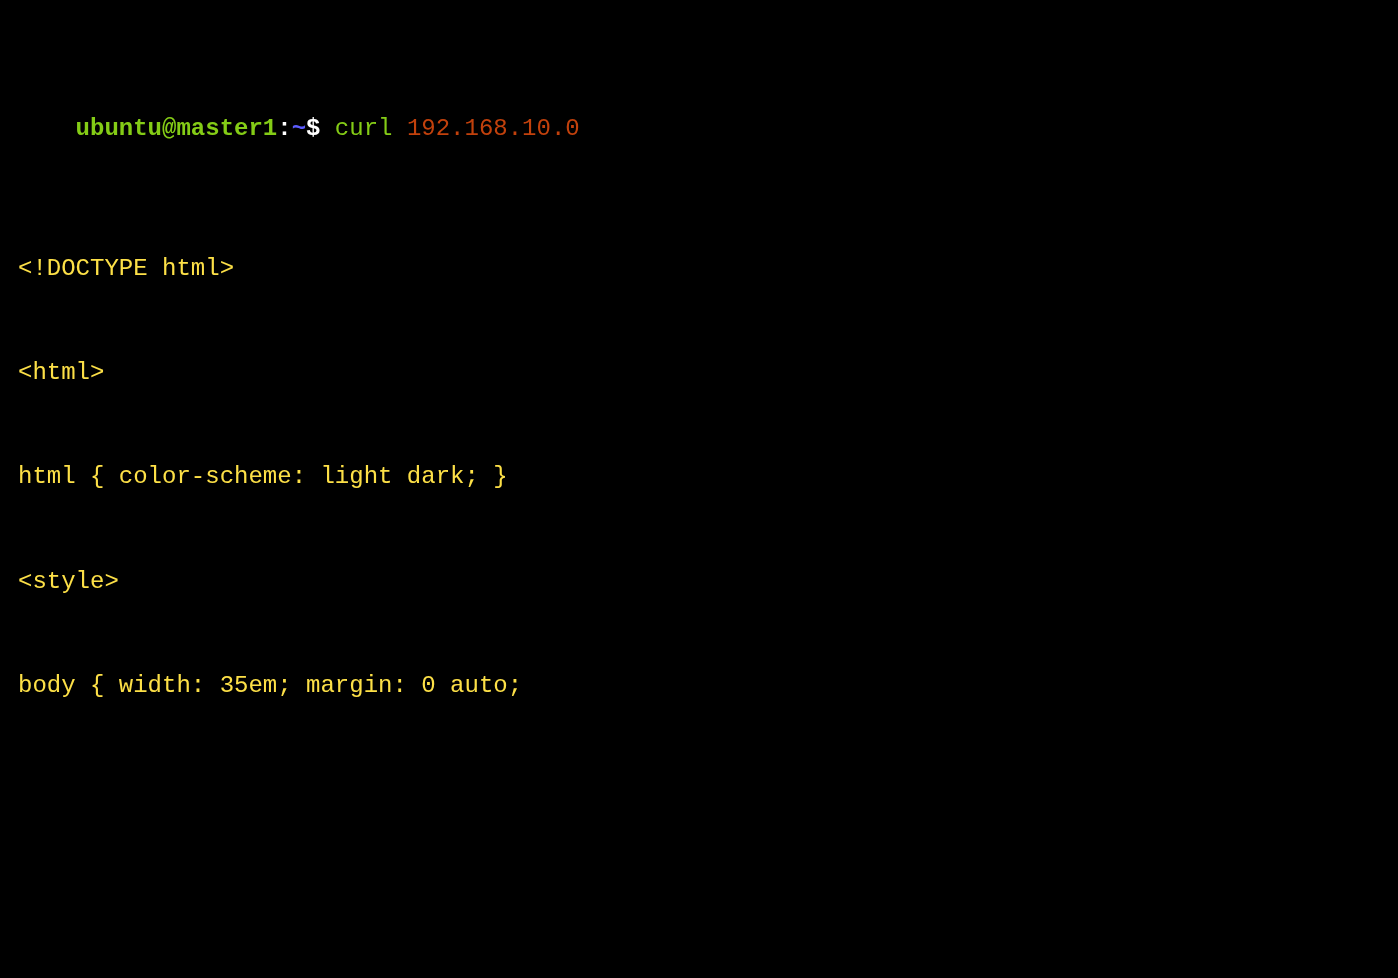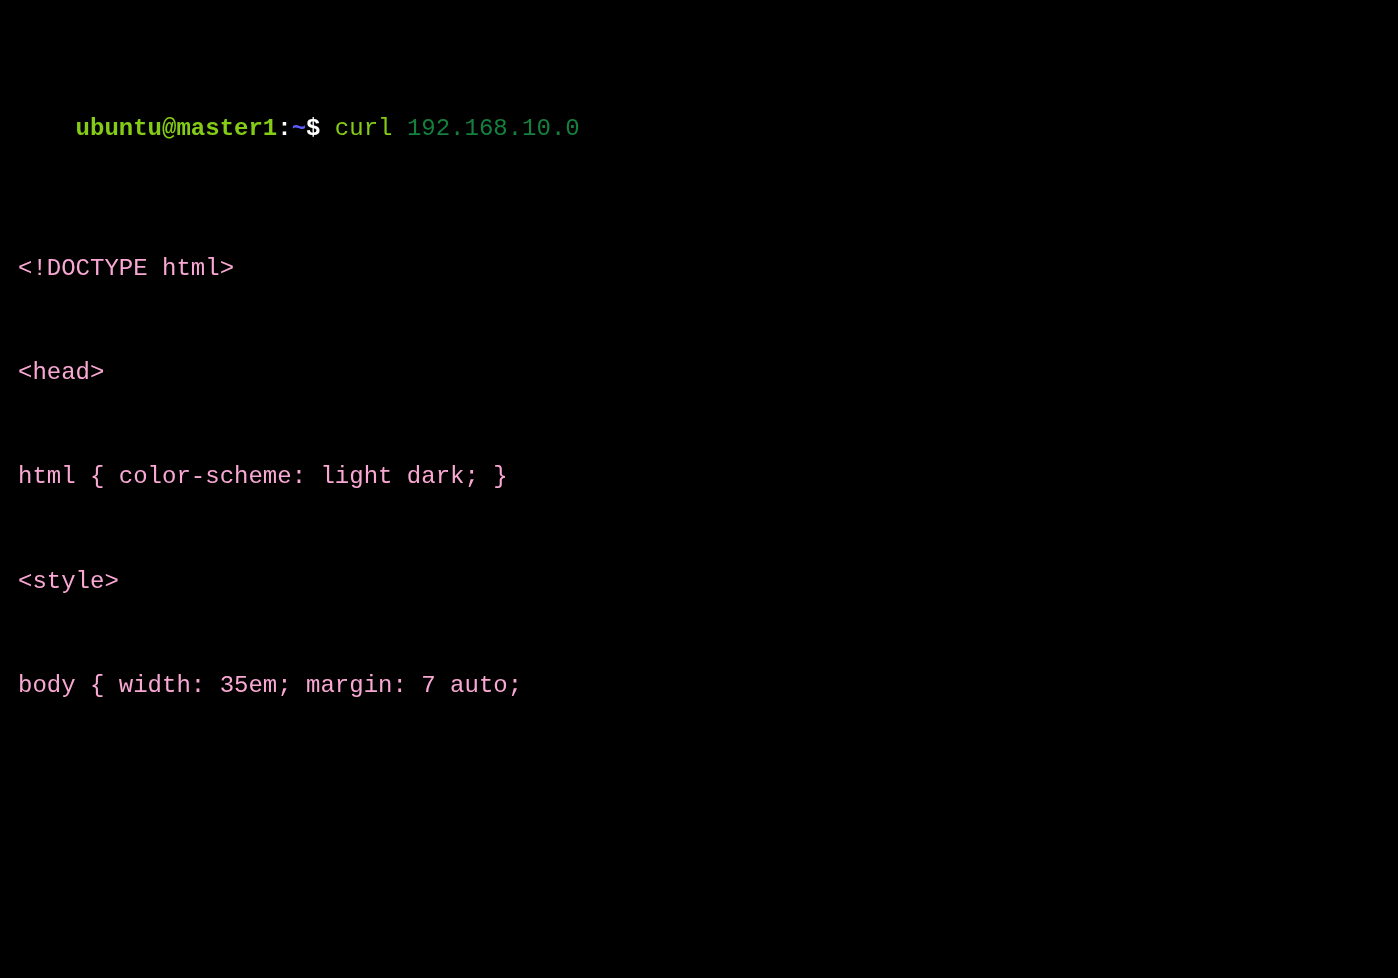--- a/index.html
+++ b/index.html
@@ -38,38 +38,38 @@
       font-weight: bold;
     }
     .dollar {
       color: #ffffff;
       font-weight: bold;
     }
     .cmd {
       color: #84cc16;
     }
     .ip {
-      color: #15803d;
+      color: #c2410c;
     }
     .output {
-      color: #f9a8d4;
+      color: #fde047;
     }
   </style>
 </head>
 <body>
 
 <div class="terminal">
   <div class="line">
     <span class="user-host">ubuntu@master1</span><span class="colon">:</span><span class="path">~</span><span class="dollar">$</span><span class="cmd"> curl </span><span class="ip">192.168.10.0</span>
   </div>
   <div class="line output">&lt;!DOCTYPE html&gt;</div>
-  <div class="line output">&lt;head&gt;</div>
+  <div class="line output">&lt;html&gt;</div>
   <div class="line output">html { color-scheme: light dark; }</div>
   <div class="line output">&lt;style&gt;</div>
-  <div class="line output">body { width: 35em; margin: 7 auto;</div>
+  <div class="line output">body { width: 35em; margin: 0 auto;</div>
   
   
   
   
   
   
   
   
   
   

